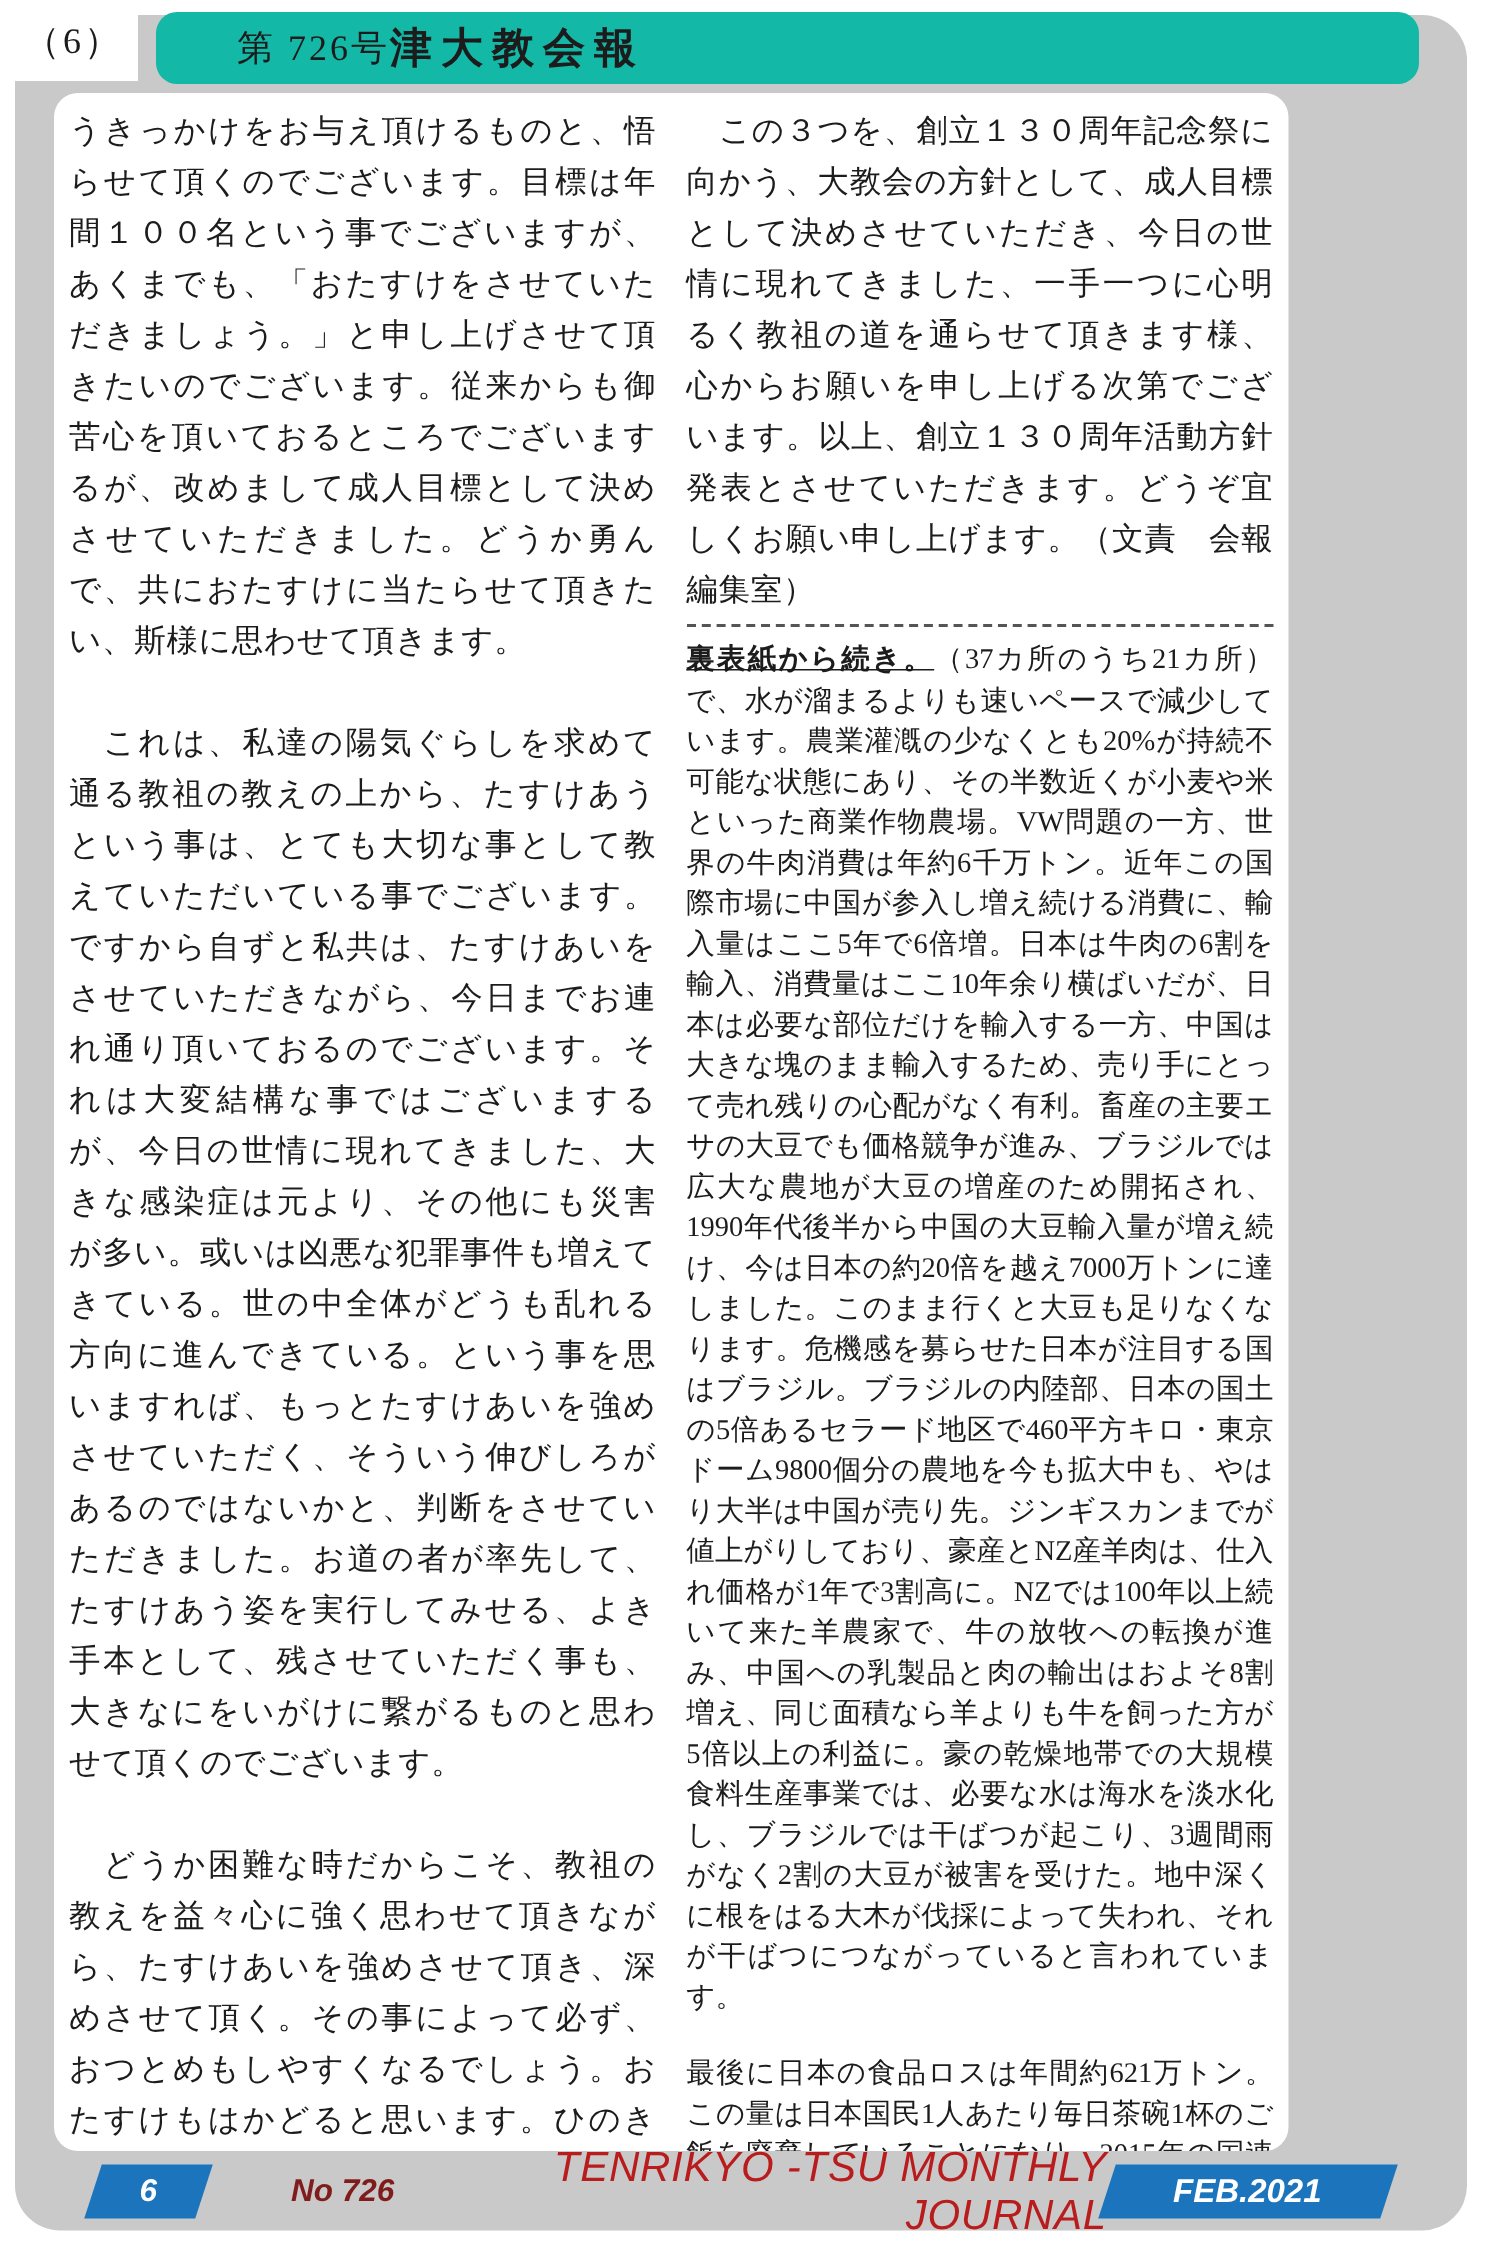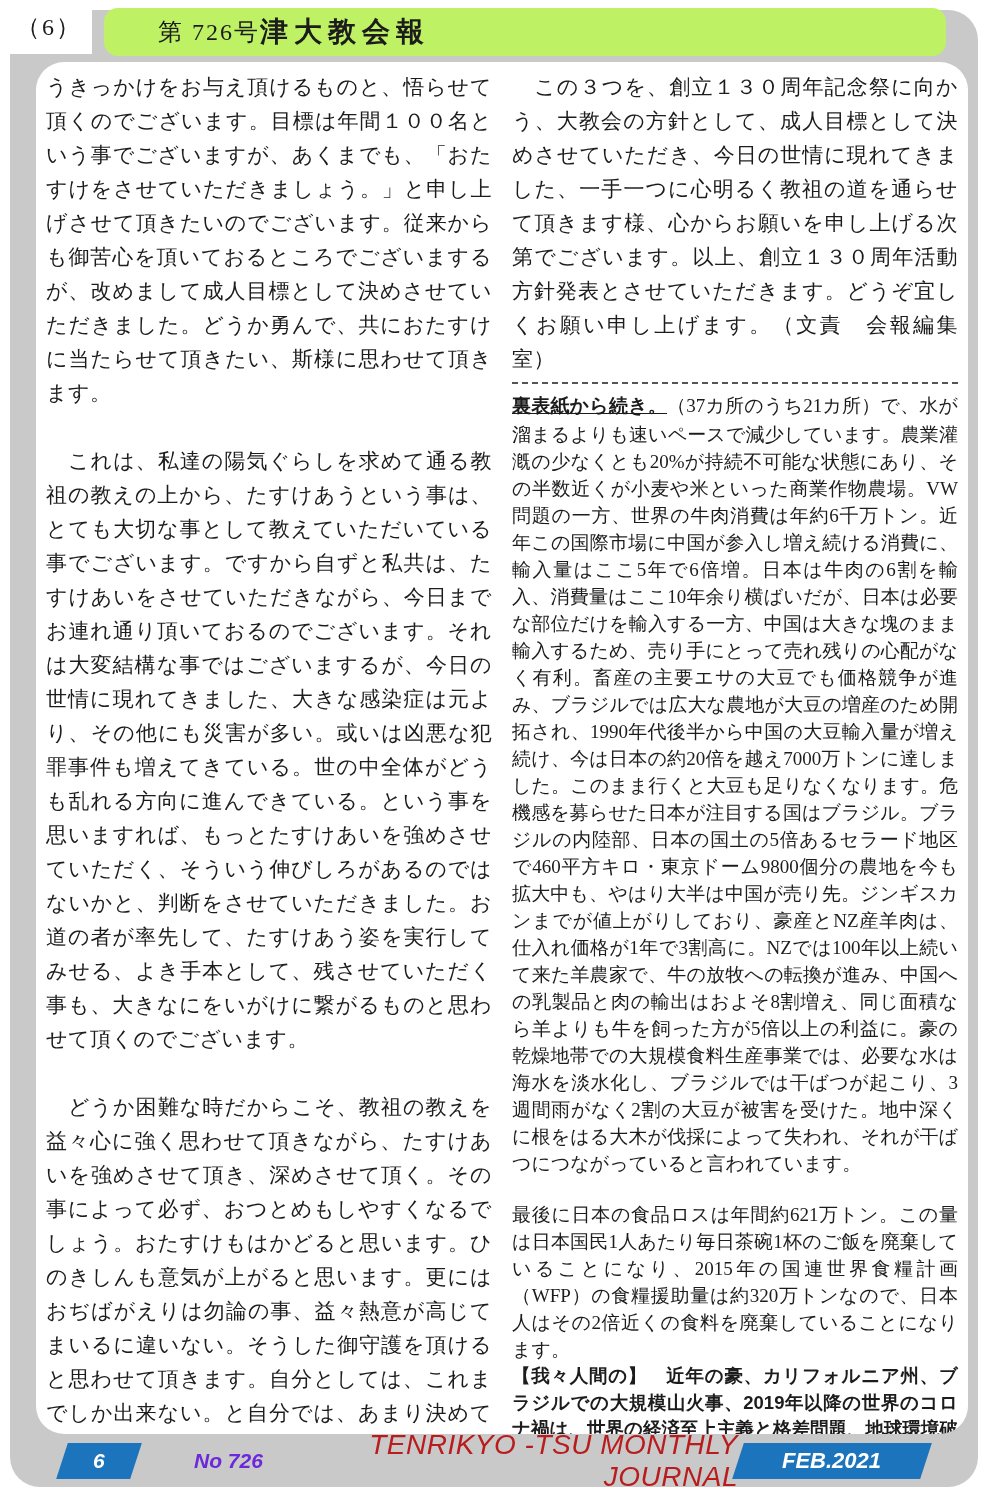--- a/index.html
+++ b/index.html
@@ -32,41 +32,41 @@
     font-size: 24px;
     letter-spacing: 2px;
     z-index: 3;
   }
 
   
   .header-band {
     position: absolute;
     left: 104px; top: 8px;
     width: 842px; height: 48px;
-    background: #bef264;
+    background: #14b8a6;
     border-radius: 14px;
     display: flex; align-items: center;
     padding: 0 24px 0 54px;
     z-index: 2;
   }
   .header-issue { font-size: 24px; letter-spacing: 2px; }
   .header-title {
     flex: 1; text-align: left;
     font-size: 28px; font-weight: bold;
     letter-spacing: 6px;
   }
   .header-date { font-size: 24px; letter-spacing: 2px; }
 
   
   .main-panel {
     position: absolute;
     left: 36px; top: 62px;
-    width: 932px; height: 1372px;
+    width: 823px; height: 1372px;
     background: #ffffff;
-    border-radius: 28px;
+    border-radius: 16px;
     padding: 8px 10px 0 10px;
     display: flex;
     gap: 20px;
     overflow: hidden;
     z-index: 2;
   }
   .col { width: 50%; }
 
   .body-text {
     font-size: 21px;
@@ -122,21 +122,21 @@
     transform: skewX(-18deg);
     color: #ffffff;
     font-weight: bold;
   }
   .badge > span { transform: skewX(18deg); display: block; }
   .badge-page { width: 74px; margin-left: 26px; font-size: 21px; }
   .badge-date { width: 188px; margin-right: 26px; font-size: 22px; }
   .footer-issue {
     margin-left: 58px;
     font-size: 21px;
-    color: #6d28d9;
+    color: #7f1d1d;
     font-weight: bold;
   }
   .footer-journal {
     flex: 1;
     text-align: right;
     font-size: 28px;
     color: #b91c1c;
     letter-spacing: 0.5px;
   }
 </style>

